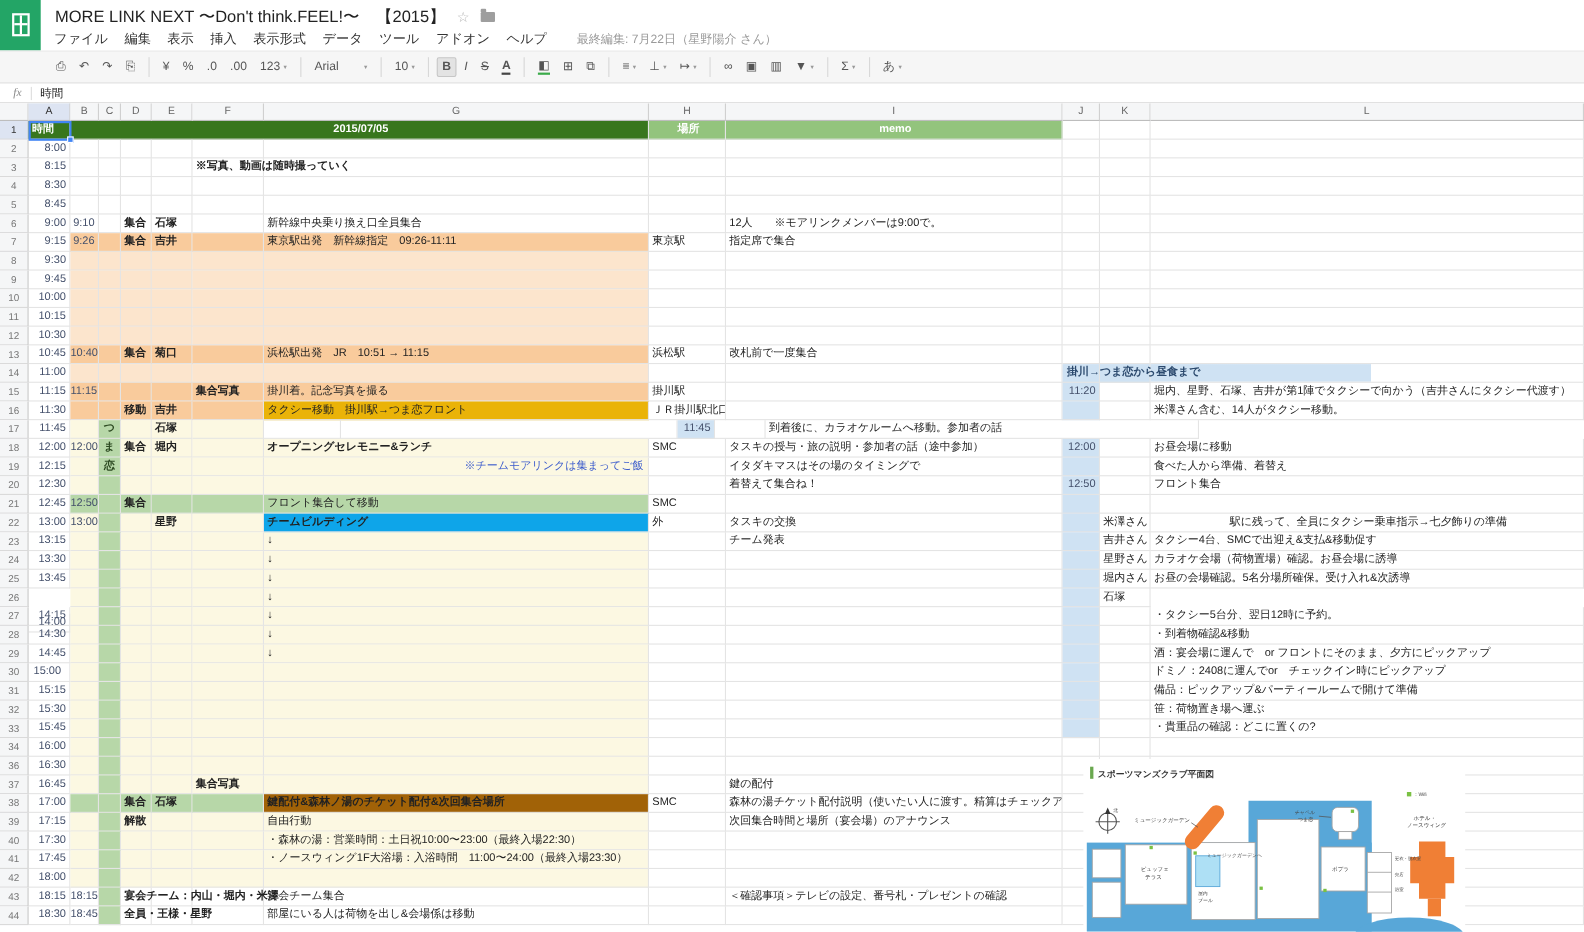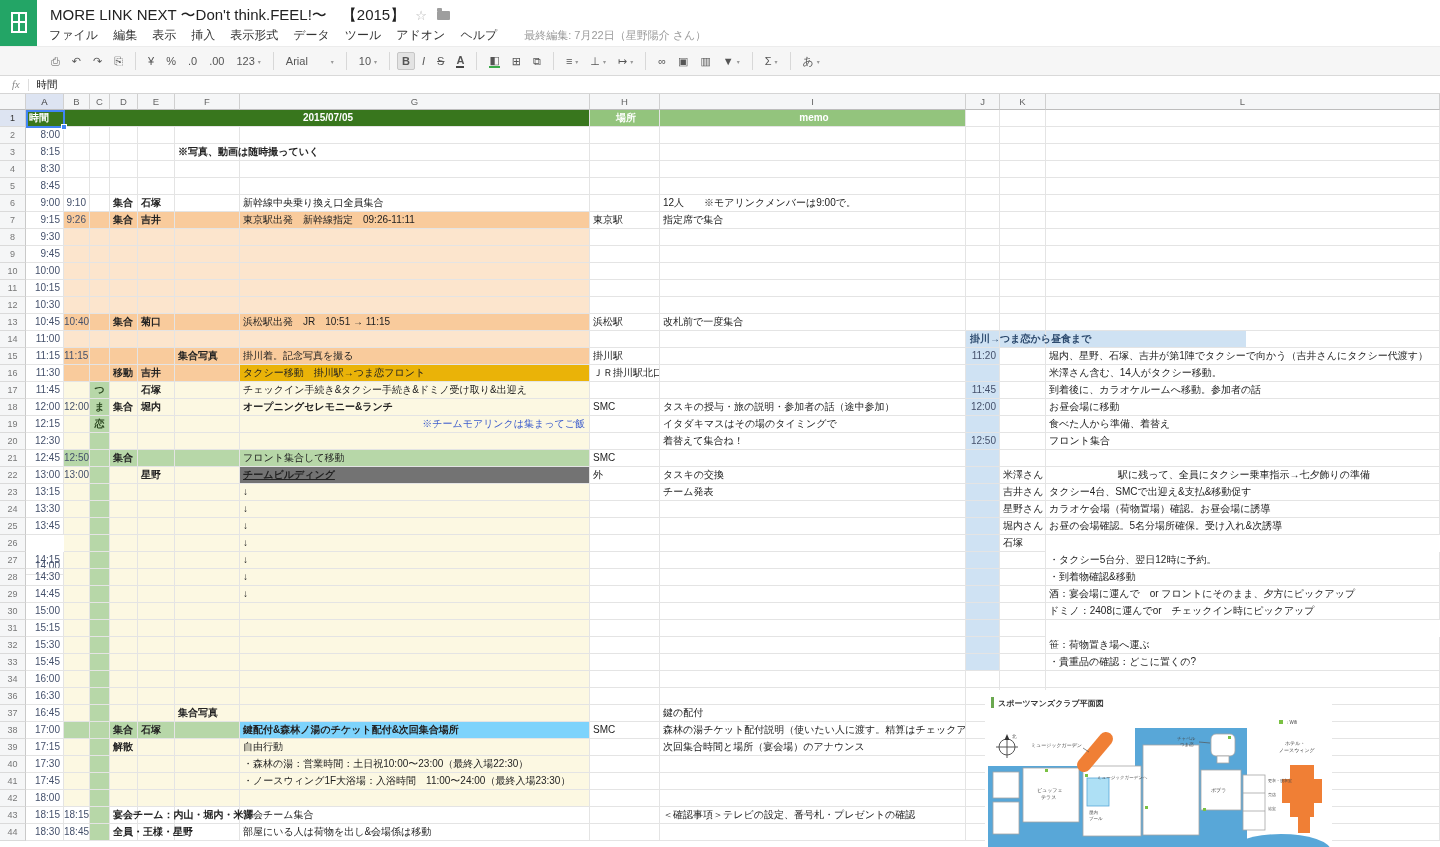--- a/index.html
+++ b/index.html
@@ -475,21 +475,20 @@
         <div class="cell c-l" style="width: 394px;">米澤さん含む、14人がタクシー移動。</div>
       </div>
       <div class="row">
         <div class="rownum">17</div>
         <div class="cell c-a" style="width: 38px;">11:45</div>
         <div class="cell c-b" style="width: 26px; background: rgb(252, 248, 226);"></div>
         <div class="cell c-c" style="width: 20px; background: rgb(183, 215, 168);">つ</div>
         <div class="cell c-d" style="width: 28px; background: rgb(252, 248, 226);"></div>
         <div class="cell c-e" style="width: 37px; background: rgb(252, 248, 226);">石塚</div>
         <div class="cell c-f" style="width: 65px; background: rgb(252, 248, 226);"></div>
-        <div class="cell c-g" style="width: 350px; background: rgb(252, 248, 226);">チェックイン手続き&amp;タクシー手続き&amp;ドミノ受け取り&amp;出迎え</div>
         <div class="cell c-h" style="width: 70px;"></div>
         <div class="cell c-i" style="width: 306px;"></div>
         <div class="cell c-j" style="width: 34px; background: rgb(207, 226, 243);">11:45</div>
         <div class="cell c-k" style="width: 46px;"></div>
         <div class="cell c-l" style="width: 394px;">到着後に、カラオケルームへ移動。参加者の話</div>
       </div>
       <div class="row">
         <div class="rownum">18</div>
         <div class="cell c-a" style="width: 38px;">12:00</div>
         <div class="cell c-b" style="width: 26px; background: rgb(252, 248, 226);">12:00</div>
@@ -550,21 +549,21 @@
         <div class="cell c-l" style="width: 394px;"></div>
       </div>
       <div class="row">
         <div class="rownum">22</div>
         <div class="cell c-a" style="width: 38px;">13:00</div>
         <div class="cell c-b" style="width: 26px; background: rgb(252, 248, 226);">13:00</div>
         <div class="cell c-c" style="width: 20px; background: rgb(183, 215, 168);"></div>
         <div class="cell c-d" style="width: 28px; background: rgb(252, 248, 226);"></div>
         <div class="cell c-e" style="width: 37px; background: rgb(252, 248, 226);">星野</div>
         <div class="cell c-f" style="width: 65px; background: rgb(252, 248, 226);"></div>
-        <div class="cell c-g b" style="width: 350px; background: #737373; text-decoration: underline;">チームビルディング</div>
+        <div class="cell c-g b" style="width: 350px; background: #0ea5e9;">チームビルディング</div>
         <div class="cell c-h" style="width: 70px;">外</div>
         <div class="cell c-i" style="width: 306px;">タスキの交換</div>
         <div class="cell c-j" style="width: 34px; background: rgb(207, 226, 243);"></div>
         <div class="cell c-k" style="width: 46px;">米澤さん</div>
         <div class="cell c-l" style="width: 394px; text-align: center;">駅に残って、全員にタクシー乗車指示→七夕飾りの準備</div>
       </div>
       <div class="row">
         <div class="rownum">23</div>
         <div class="cell c-a" style="width: 38px;">13:15</div>
         <div class="cell c-b" style="width: 26px; background: rgb(252, 248, 226);"></div>
@@ -663,21 +662,21 @@
         <div class="cell c-f" style="width: 65px; background: rgb(252, 248, 226);"></div>
         <div class="cell c-g" style="width: 350px; background: rgb(252, 248, 226);">↓</div>
         <div class="cell c-h" style="width: 70px;"></div>
         <div class="cell c-i" style="width: 306px;"></div>
         <div class="cell c-j" style="width: 34px; background: rgb(207, 226, 243);"></div>
         <div class="cell c-k" style="width: 46px;"></div>
         <div class="cell c-l" style="width: 394px;">酒：宴会場に運んで　or フロントにそのまま、夕方にピックアップ</div>
       </div>
       <div class="row">
         <div class="rownum">30</div>
-        <div class="cell c-a" style="width: 38px;">15:00</div>
+        <div class="cell c-a" style="width: 38px; text-align: center;">15:00</div>
         <div class="cell c-b" style="width: 26px; background: rgb(252, 248, 226);"></div>
         <div class="cell c-c" style="width: 20px; background: rgb(183, 215, 168);"></div>
         <div class="cell c-d" style="width: 28px; background: rgb(252, 248, 226);"></div>
         <div class="cell c-e" style="width: 37px; background: rgb(252, 248, 226);"></div>
         <div class="cell c-f" style="width: 65px; background: rgb(252, 248, 226);"></div>
         <div class="cell c-g" style="width: 350px; background: rgb(252, 248, 226);"></div>
         <div class="cell c-h" style="width: 70px;"></div>
         <div class="cell c-i" style="width: 306px;"></div>
         <div class="cell c-j" style="width: 34px; background: rgb(207, 226, 243);"></div>
         <div class="cell c-k" style="width: 46px;"></div>
@@ -689,20 +688,21 @@
         <div class="cell c-b" style="width: 26px; background: rgb(252, 248, 226);"></div>
         <div class="cell c-c" style="width: 20px; background: rgb(183, 215, 168);"></div>
         <div class="cell c-d" style="width: 28px; background: rgb(252, 248, 226);"></div>
         <div class="cell c-e" style="width: 37px; background: rgb(252, 248, 226);"></div>
         <div class="cell c-f" style="width: 65px; background: rgb(252, 248, 226);"></div>
         <div class="cell c-g" style="width: 350px; background: rgb(252, 248, 226);"></div>
         <div class="cell c-h" style="width: 70px;"></div>
         <div class="cell c-i" style="width: 306px;"></div>
         <div class="cell c-j" style="width: 34px; background: rgb(207, 226, 243);"></div>
         <div class="cell c-k" style="width: 46px;"></div>
+        <div class="cell c-l" style="width: 394px;">備品：ピックアップ&amp;パーティールームで開けて準備</div>
       </div>
       <div class="row">
         <div class="rownum">32</div>
         <div class="cell c-a" style="width: 38px;">15:30</div>
         <div class="cell c-b" style="width: 26px; background: rgb(252, 248, 226);"></div>
         <div class="cell c-c" style="width: 20px; background: rgb(183, 215, 168);"></div>
         <div class="cell c-d" style="width: 28px; background: rgb(252, 248, 226);"></div>
         <div class="cell c-e" style="width: 37px; background: rgb(252, 248, 226);"></div>
         <div class="cell c-f" style="width: 65px; background: rgb(252, 248, 226);"></div>
         <div class="cell c-g" style="width: 350px; background: rgb(252, 248, 226);"></div>
@@ -773,21 +773,21 @@
         <div class="cell c-l" style="width: 394px;"></div>
       </div>
       <div class="row">
         <div class="rownum">38</div>
         <div class="cell c-a" style="width: 38px;">17:00</div>
         <div class="cell c-b" style="width: 26px; background: rgb(183, 215, 168);"></div>
         <div class="cell c-c" style="width: 20px; background: rgb(183, 215, 168);"></div>
         <div class="cell c-d" style="width: 28px; background: rgb(183, 215, 168);">集合</div>
         <div class="cell c-e" style="width: 37px; background: rgb(183, 215, 168);">石塚</div>
         <div class="cell c-f" style="width: 65px; background: rgb(183, 215, 168);"></div>
-        <div class="cell c-g b" style="width: 350px; background: #7dd3fc;">鍵配付&amp;森林ノ湯のチケット配付&amp;次回集合場所</div>
+        <div class="cell c-g b" style="width: 350px; background: #a16207;">鍵配付&amp;森林ノ湯のチケット配付&amp;次回集合場所</div>
         <div class="cell c-h" style="width: 70px;">SMC</div>
         <div class="cell c-i" style="width: 306px;">森林の湯チケット配付説明（使いたい人に渡す。精算はチェックアウ</div>
         <div class="cell c-j" style="width: 34px;"></div>
         <div class="cell c-k" style="width: 46px;"></div>
         <div class="cell c-l" style="width: 394px;"></div>
       </div>
       <div class="row">
         <div class="rownum">39</div>
         <div class="cell c-a" style="width: 38px;">17:15</div>
         <div class="cell c-b" style="width: 26px; background: rgb(252, 248, 226);"></div>

